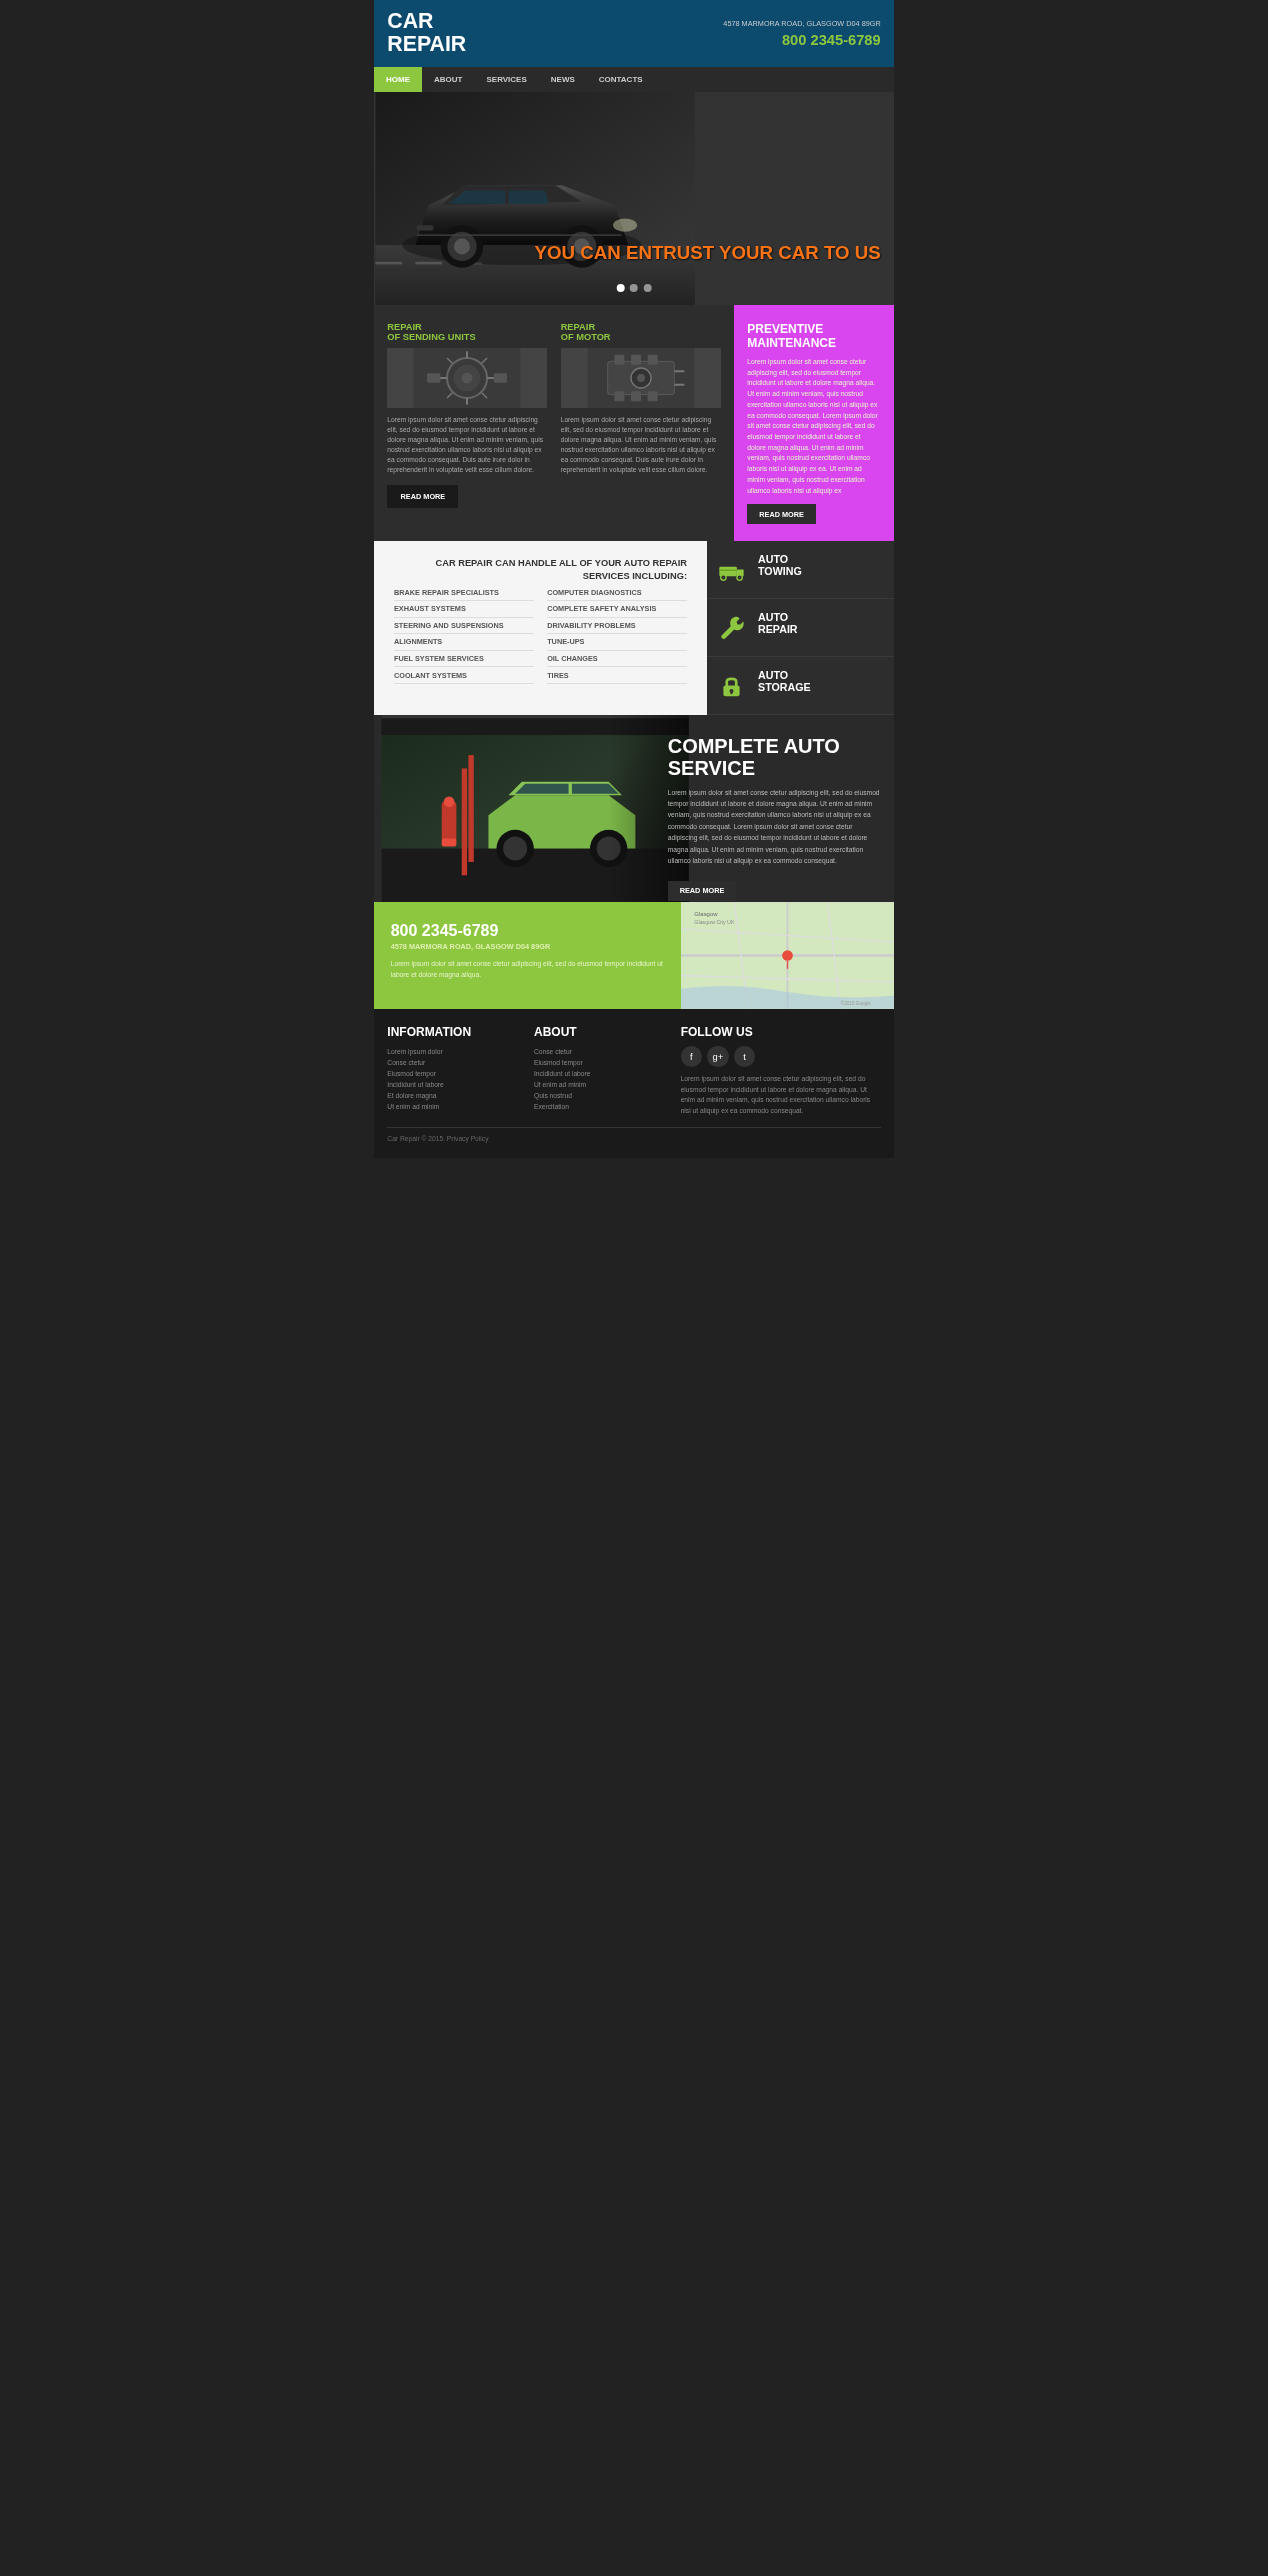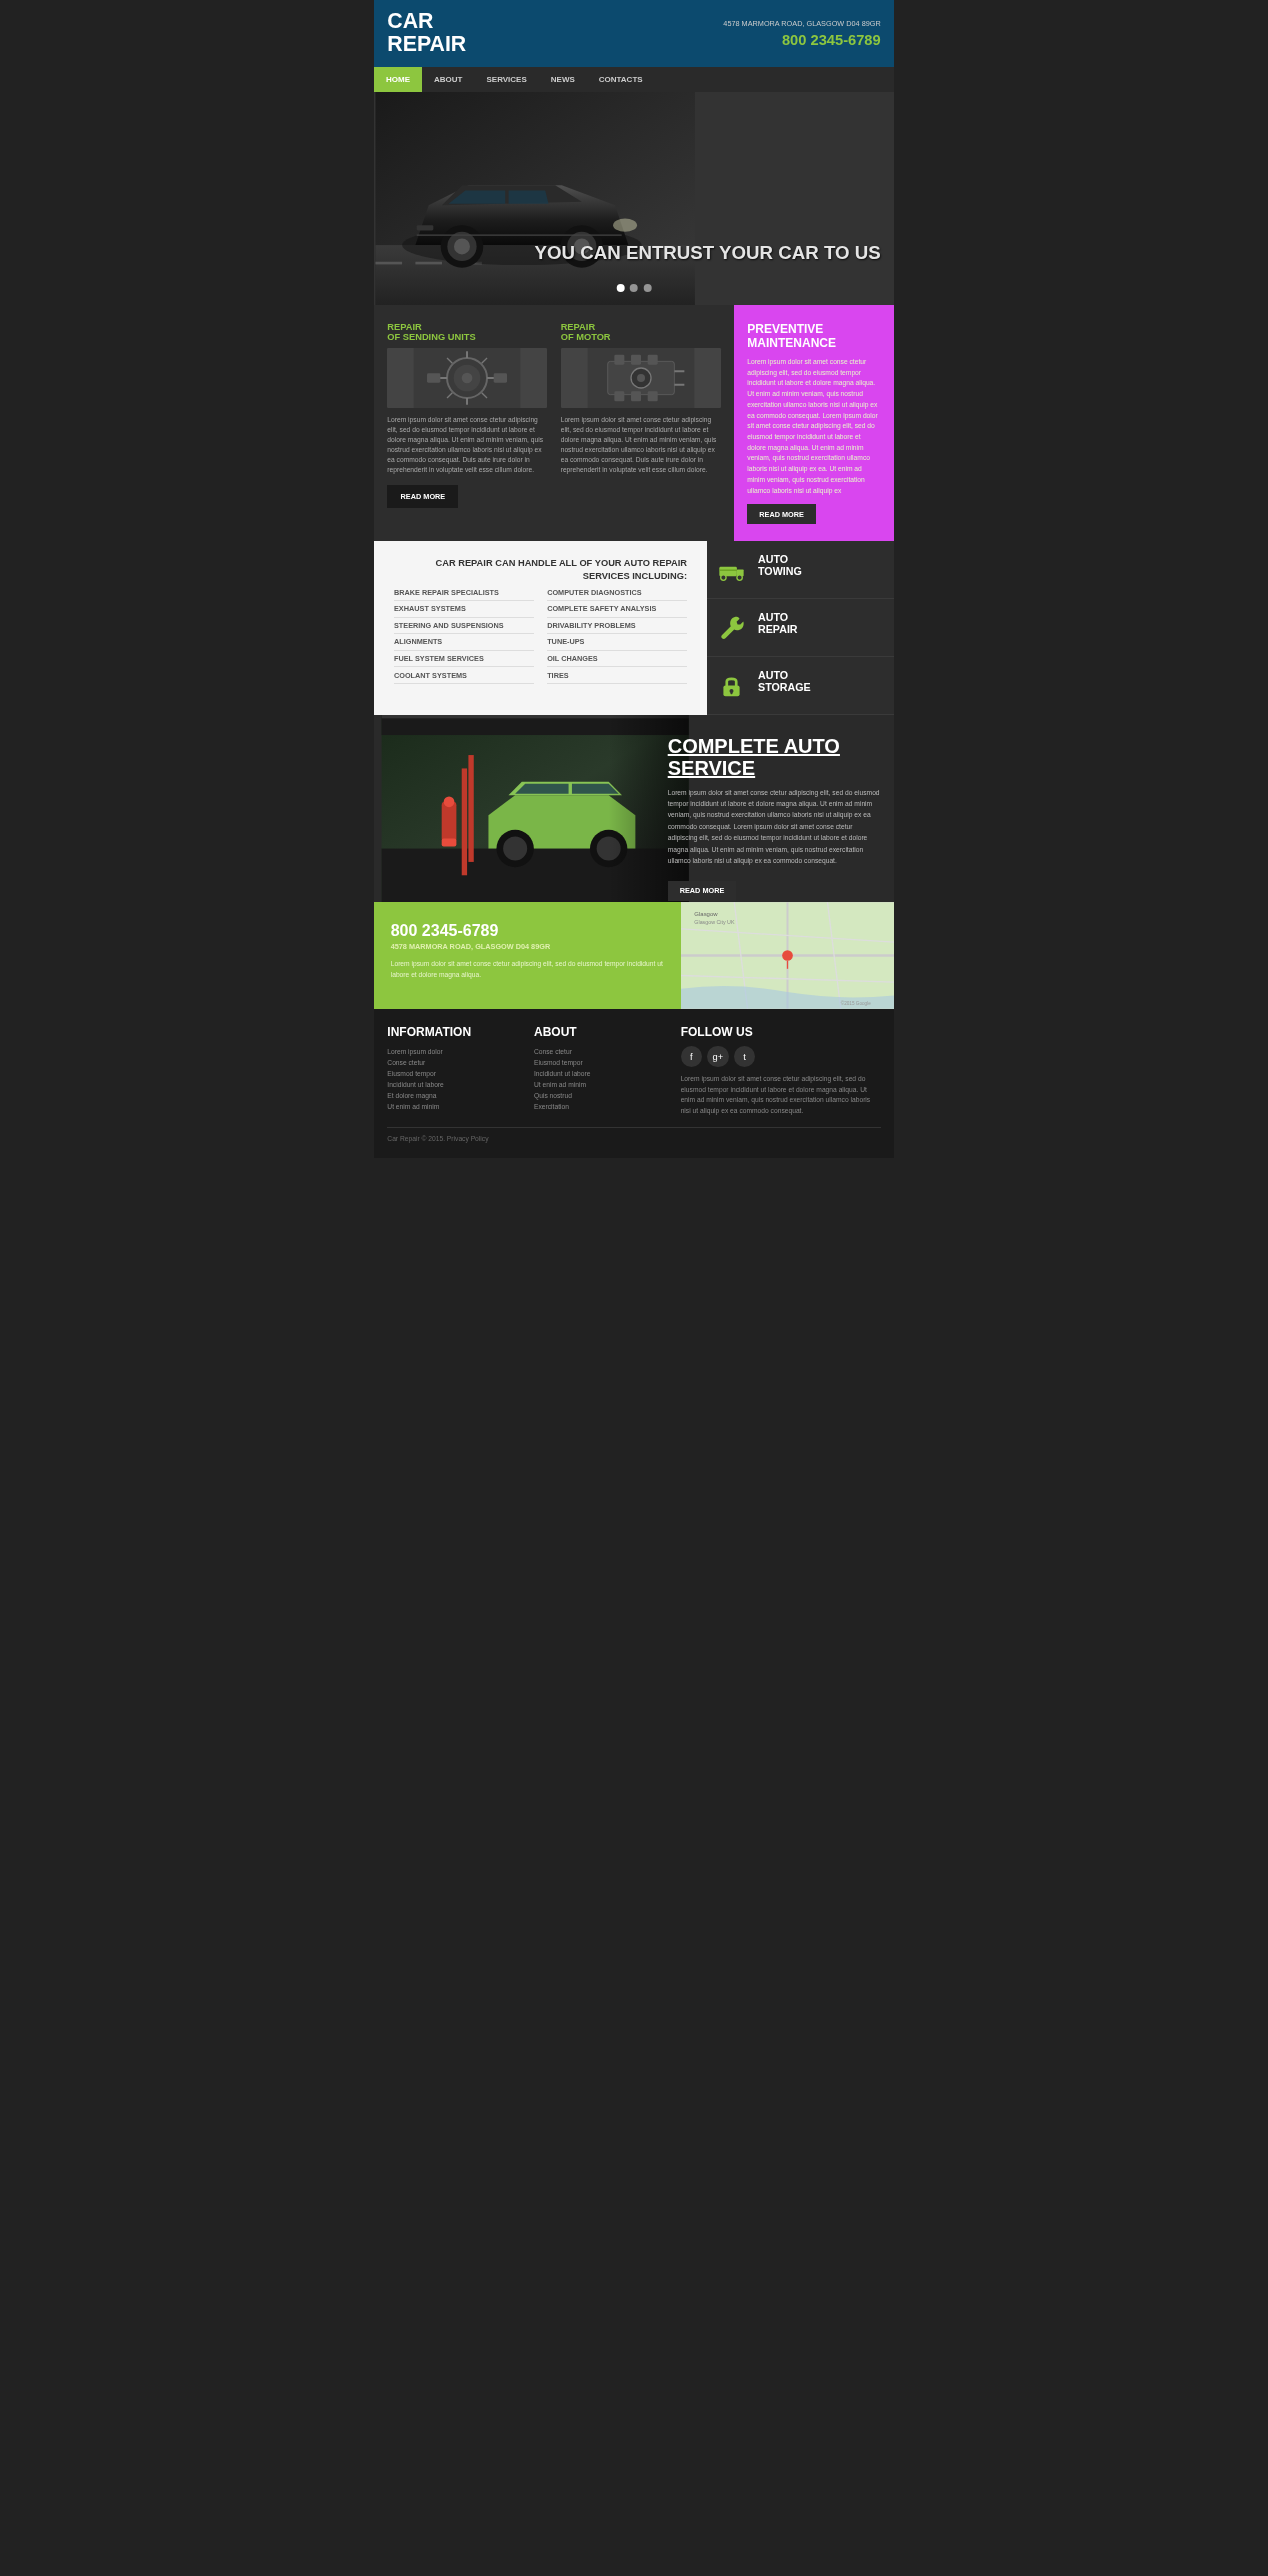--- a/index.html
+++ b/index.html
@@ -14,21 +14,21 @@
     .contact-phone { font-size: 14.7px; color: #8dc63f; font-weight: bold; margin-top: 2.7px; }
 
     
     .nav { background: #2a2a2a; display: flex; align-items: center; }
     .nav a { display: block; padding: 8px 12px; color: #ccc; text-decoration: none; font-size: 8px; font-weight: bold; text-transform: uppercase; }
     .nav a.active { background: #8dc63f; color: #fff; }
 
     
     .hero { position: relative; width: 100%; height: 213px; background: #333; overflow: hidden; }
     .hero-text { position: absolute; right: 13.3px; bottom: 40px; text-align: right; }
-    .hero-text h2 { font-size: 18.7px; font-weight: 900; color: #e5e5e5; text-transform: uppercase; line-height: 1.2; text-shadow: 0.7px 0.7px 2px rgba(0,0,0,0.8); margin-left: 6px; }
+    .hero-text h2 { font-size: 18.7px; font-weight: 900; color: #f97316; text-transform: uppercase; line-height: 1.2; text-shadow: 0.7px 0.7px 2px rgba(0,0,0,0.8); margin-left: 6px; }
     .hero-dots { position: absolute; bottom: 13.3px; left: 50%; transform: translateX(-50%); display: flex; gap: 5.3px; }
     .hero-dot { width: 8px; height: 8px; border-radius: 50%; background: rgba(255,255,255,0.5); }
     .hero-dot.active { background: #fff; }
 
     
     .car-svg { position: absolute; left: 0; top: 0; width: 62%; height: 100%; }
 
     
     .services-section { background: #2d2d2d; display: flex; }
     .services-left { flex: 1; padding: 16.7px 13.3px; }
@@ -55,21 +55,21 @@
     .auto-list-col ul { list-style: none; }
     .auto-list-col ul li { font-size: 7.3px; color: #555; padding: 3.3px 0; border-bottom: 0.7px solid #ddd; text-transform: uppercase; font-weight: bold; }
     .auto-services-right { width: 187px; background: #2d2d2d; }
     .service-card { display: flex; align-items: flex-start; padding: 12px 8px; border-bottom: 0.7px solid #3a3a3a; }
     .service-card-icon { width: 33px; height: 33px; margin-right: 10px; display: flex; align-items: center; justify-content: center; }
     .service-card h4 { font-size: 10.7px; font-weight: 900; color: #fff; text-transform: uppercase; line-height: 1.2; }
 
     
     .complete-service { position: relative; width: 100%; height: 187px; background: #2a2a2a; overflow: hidden; }
     .complete-service-content { position: absolute; right: 13.3px; top: 20px; width: 213px; }
-    .complete-service-content h2 { font-size: 20px; font-weight: 900; color: #fff; text-transform: uppercase; line-height: 1.1; margin-bottom: 8px; text-decoration: underline; }
+    .complete-service-content h2 { font-size: 20px; font-weight: 900; color: #fff; text-transform: uppercase; line-height: 1.1; margin-bottom: 8px; }
     .complete-service-content p { font-size: 6.7px; color: #bbb; line-height: 1.7; margin-bottom: 6.7px; }
 
     
     .contact-section { display: flex; }
     .contact-left { flex: 1; background: #8dc63f; padding: 20px 16.7px; }
     .contact-left .phone { font-size: 16px; font-weight: 900; color: #fff; margin-bottom: 2.7px; }
     .contact-left .address { font-size: 7.3px; color: #e0f0b0; text-transform: uppercase; margin-bottom: 8px; font-weight: bold; }
     .contact-left .desc { font-size: 6.7px; color: #e8f5cc; line-height: 1.6; }
     .contact-right { width: 213px; height: 107px; background: #ccc; overflow: hidden; }
 

